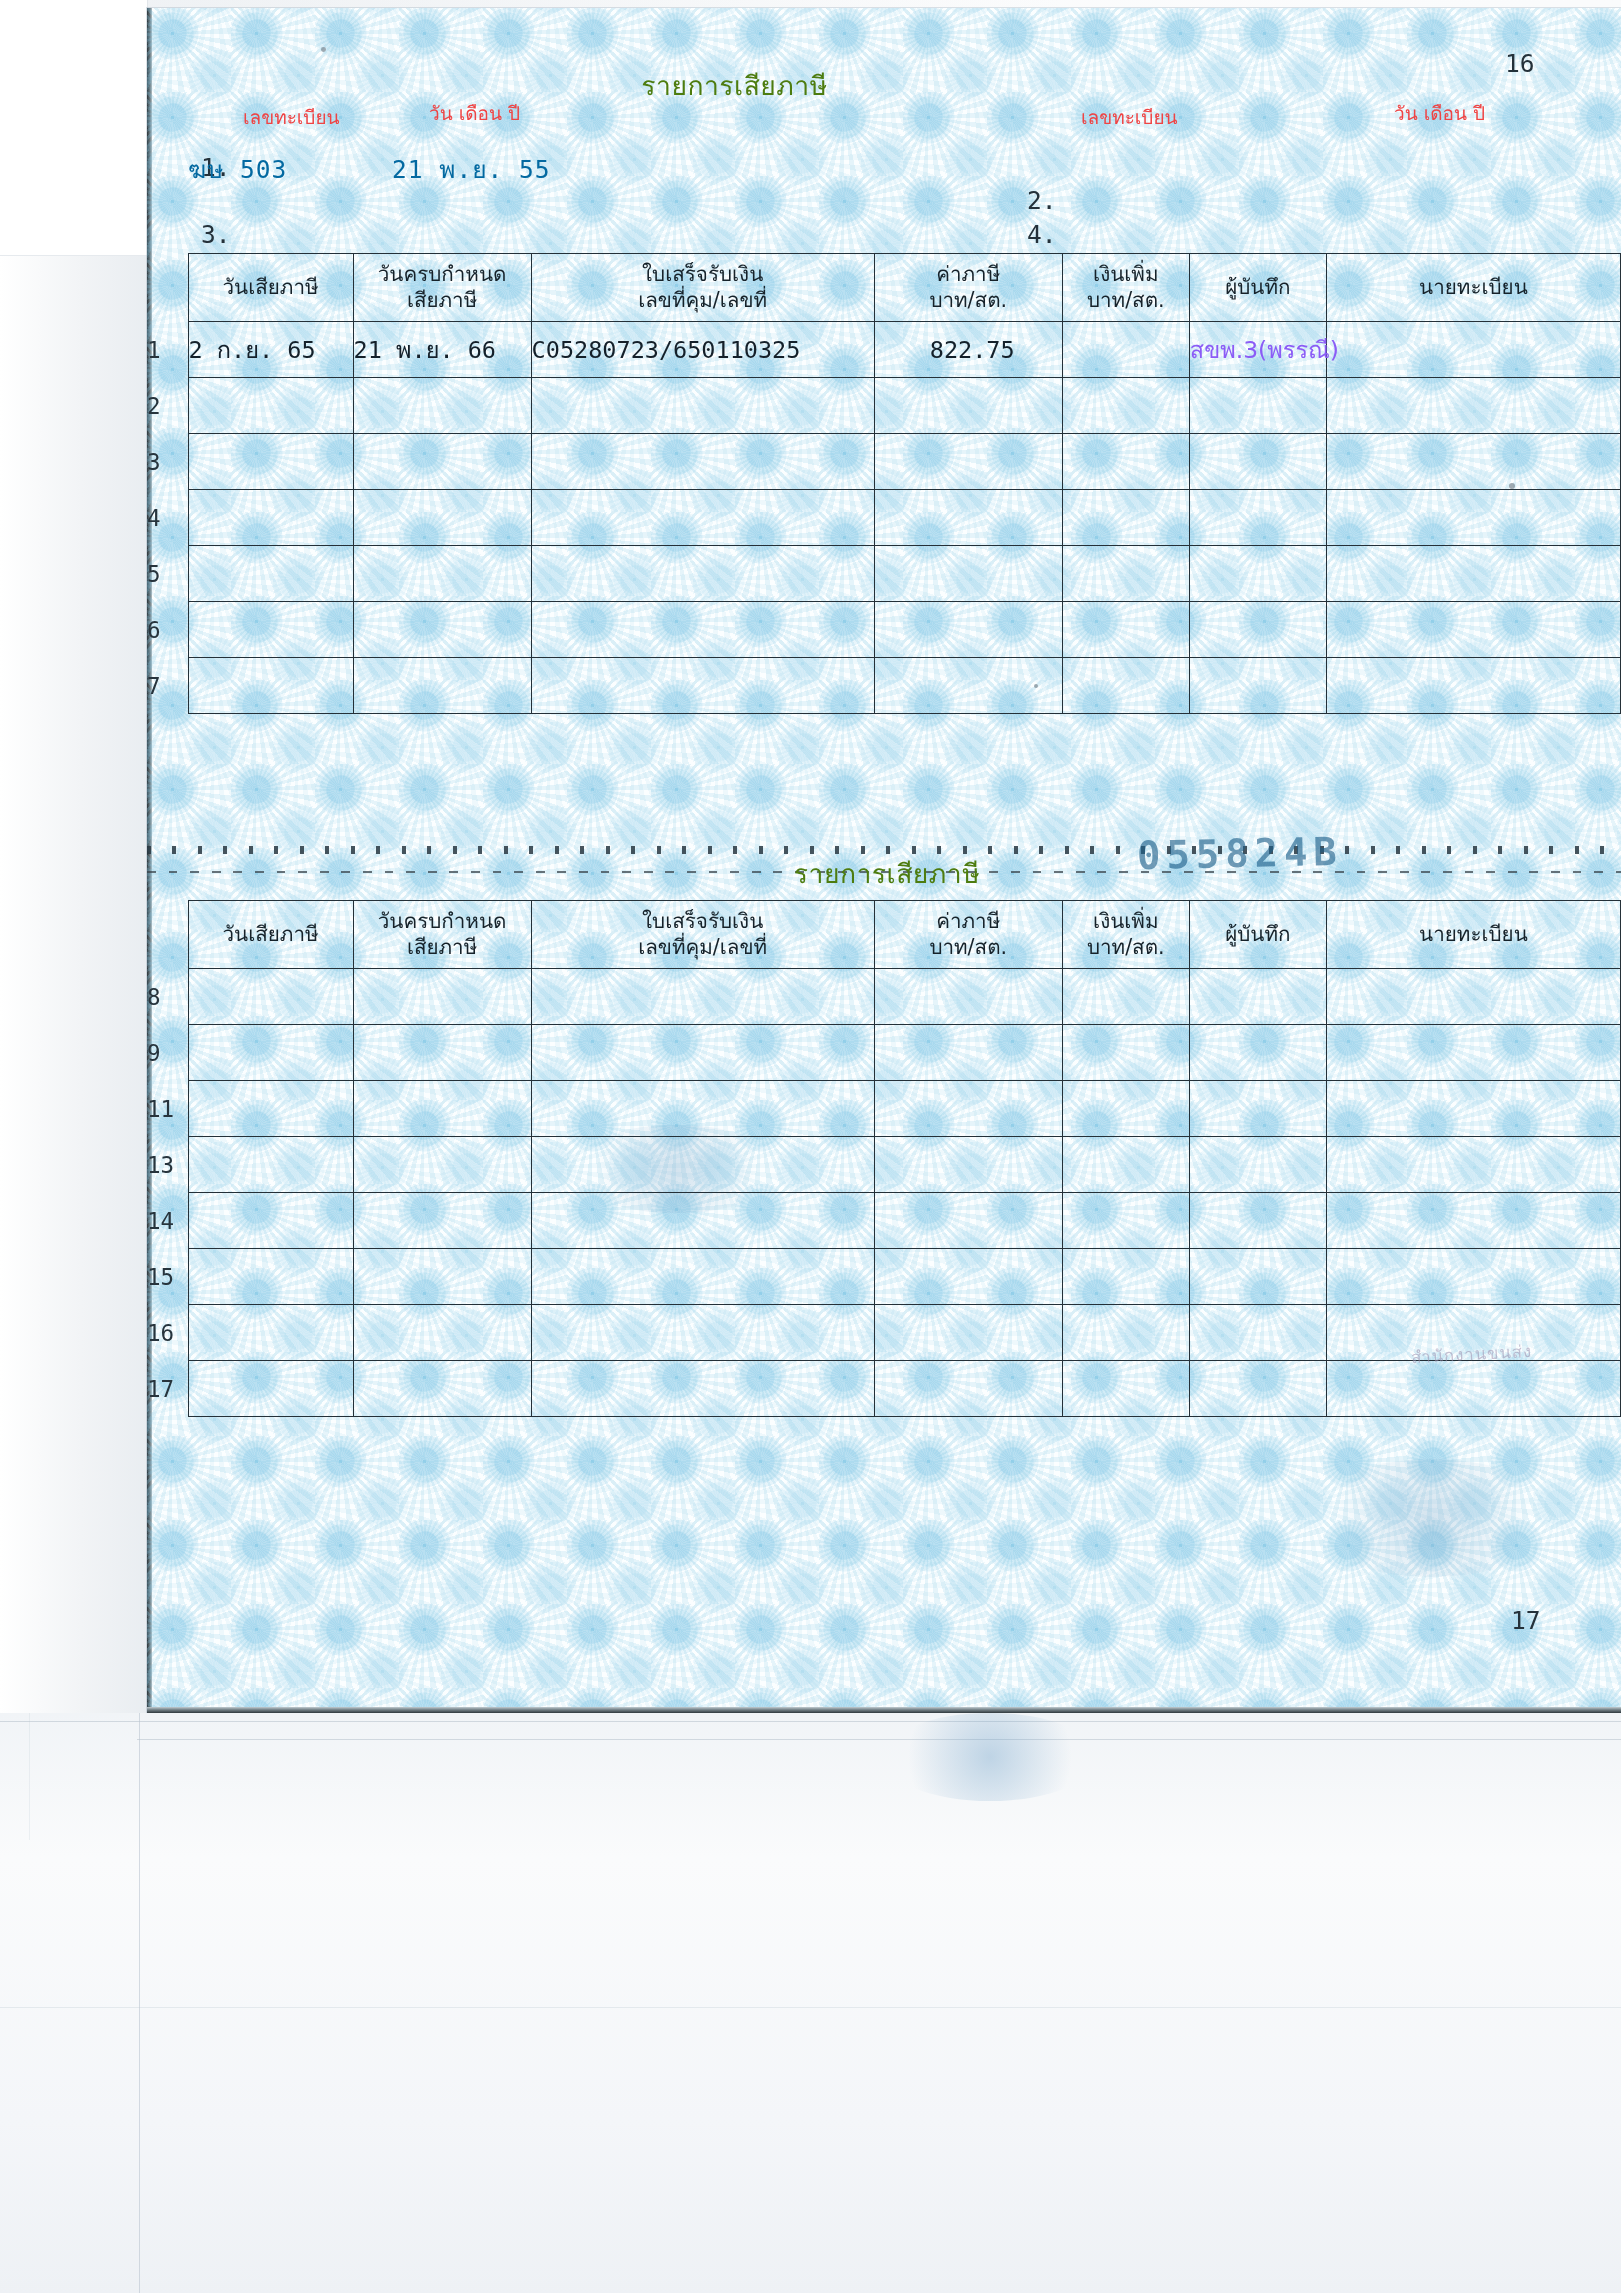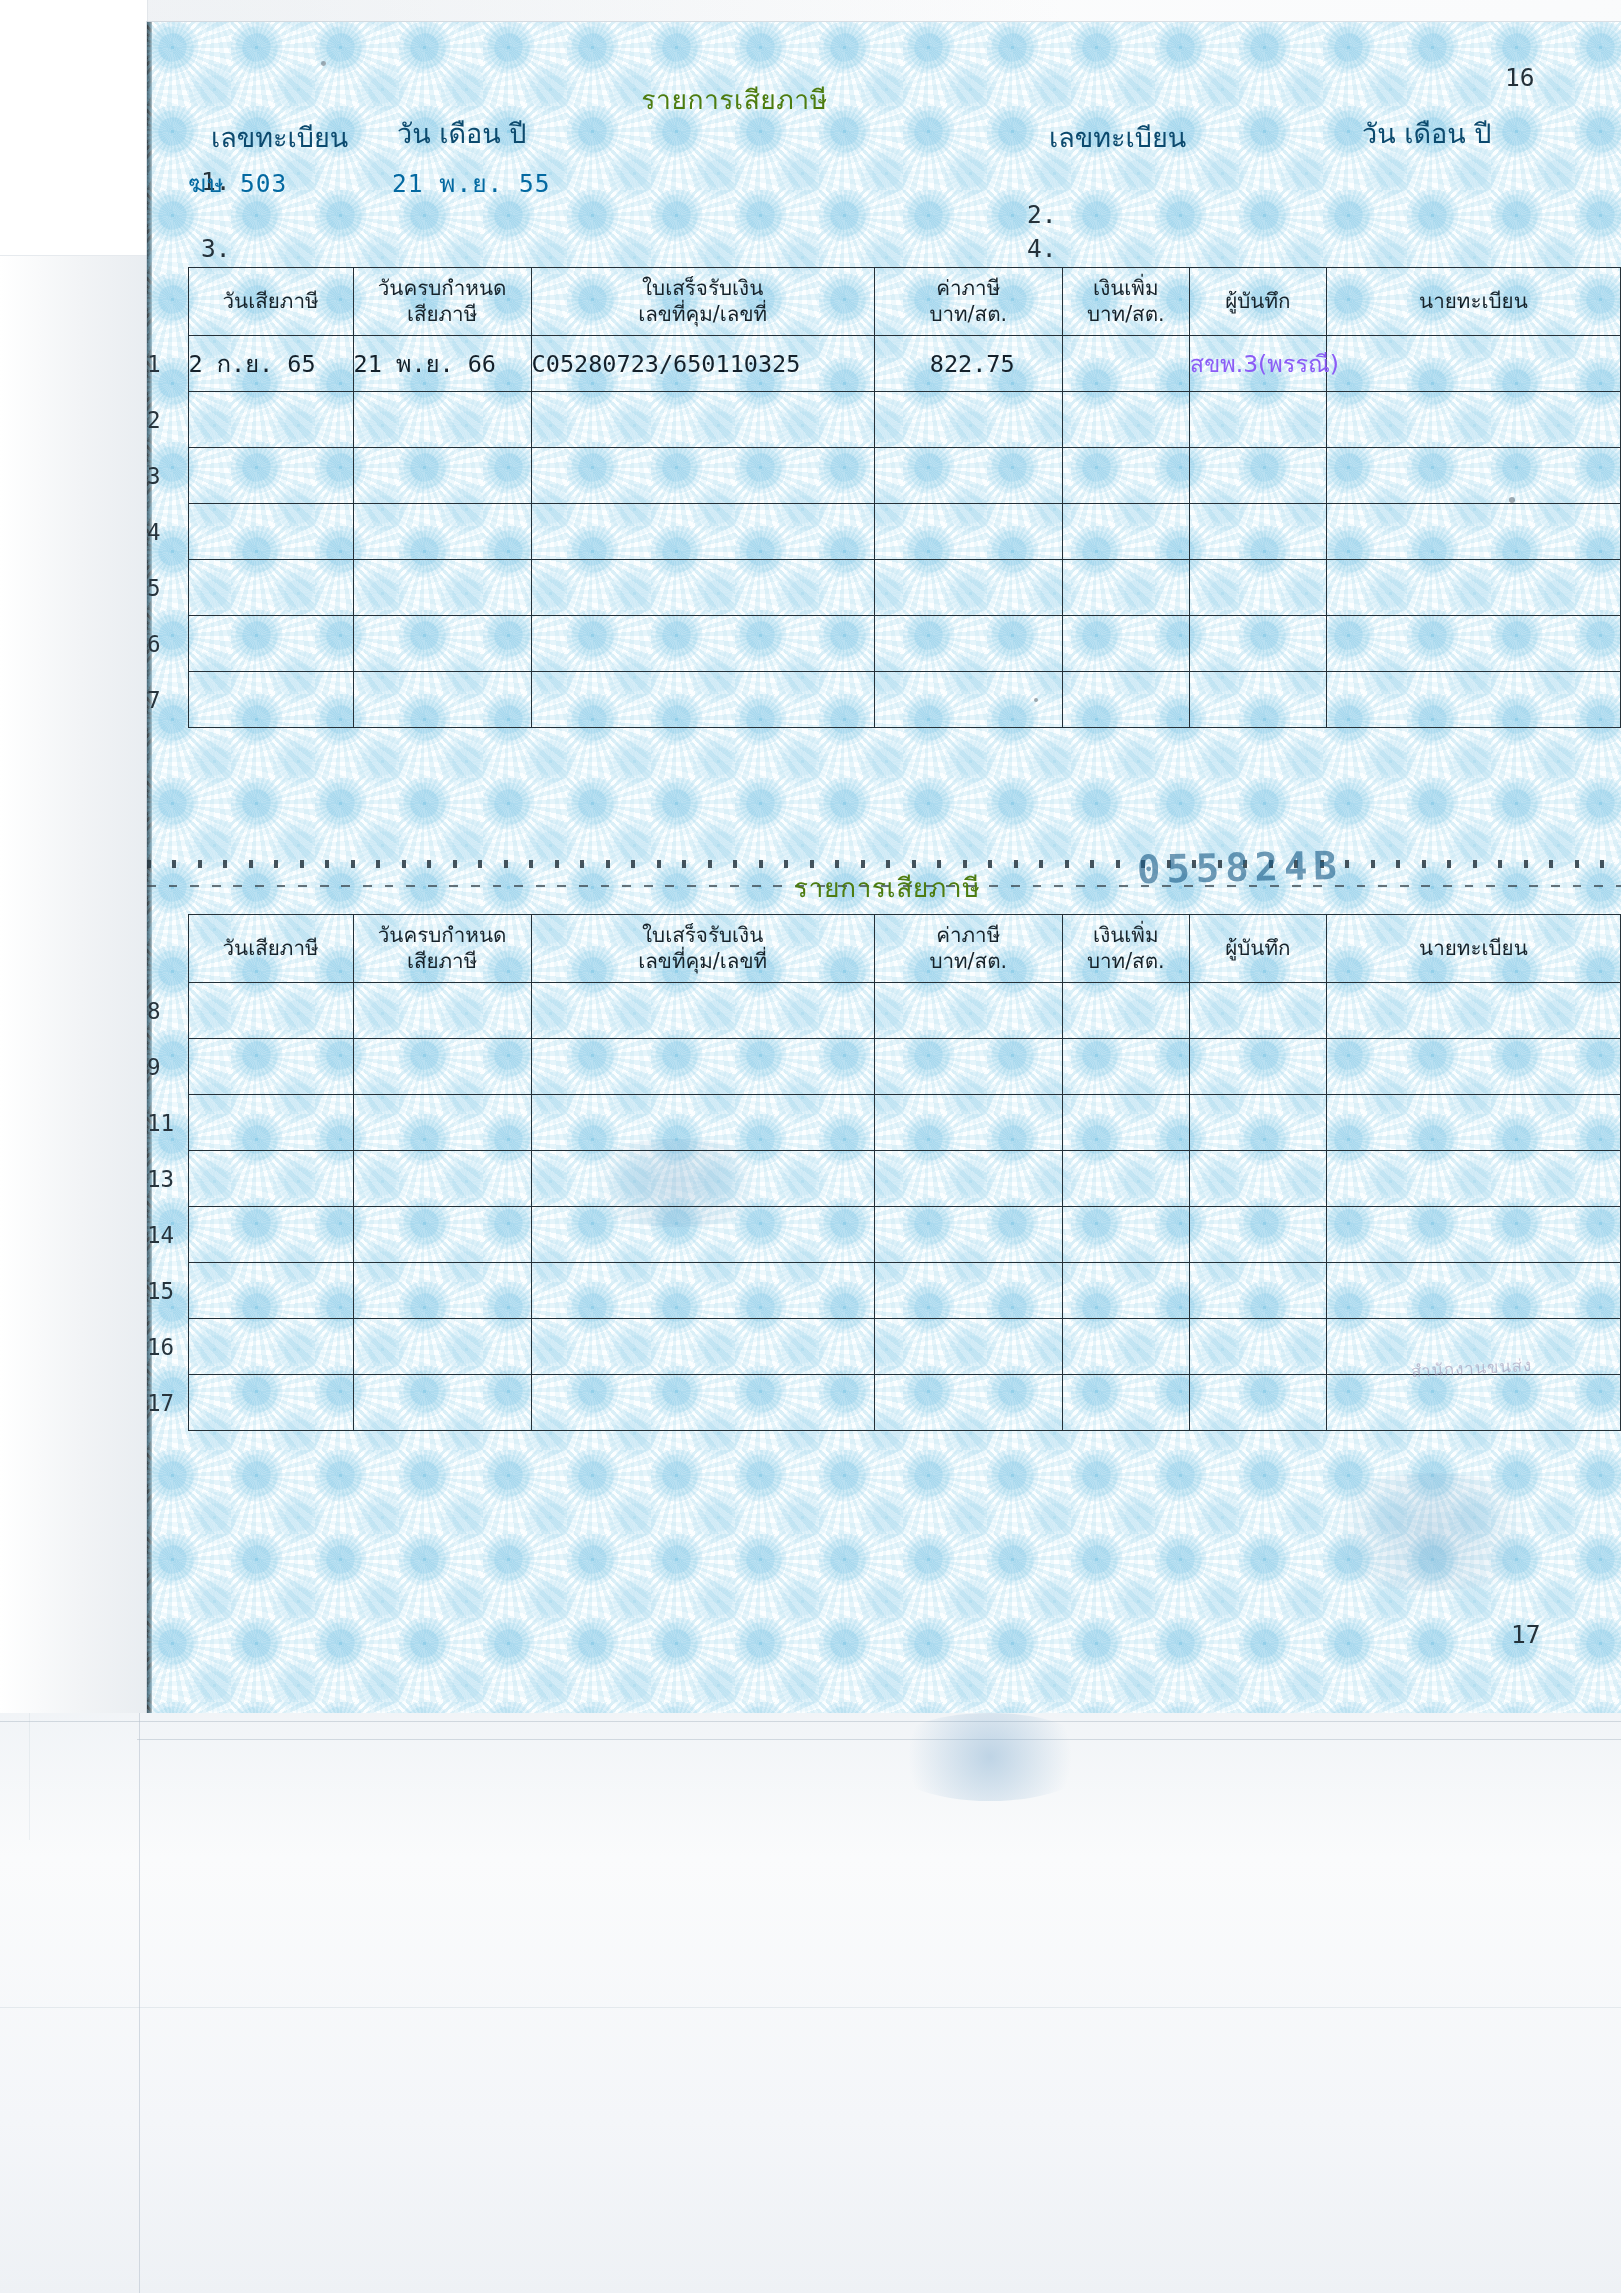--- a/index.html
+++ b/index.html
@@ -43,21 +43,21 @@
     position:absolute;
     left:0; top:0; width:147px; height:255px;
     background:#ffffff;
     border-bottom:1px solid #e6eaee;
   }
 
   
   #booklet {
     position: absolute;
     left: 147px;
-    top: 22px;
+    top: 8px;
     width: 1474px;
     height: 1705px;
     background: #fbfeff;
     box-shadow: 0 0 0 1px rgba(120,140,160,.25);
     overflow: hidden;
   }
   
   #booklet::before{
     content:"";
     position:absolute;
@@ -94,22 +94,23 @@
   
   .thai { font-family: "DejaVu Sans", sans-serif; }
   .abs  { position:absolute; }
 
   .ttl {
     font-size: 26.5px;
     color:#4d7c0f;
     letter-spacing:0.5px;
   }
   .lbl {
-    font-size: 27px;
-    color:#0c4a6e;
+    font-size: 19px;
+    color:#ef4444;
+    margin-left:32px;
   }
   .hand {
     font-family:"DejaVu Sans Mono", monospace;
     font-size:24.5px;
     color:#0369a1;
     letter-spacing:1px;
   }
   .pgnum{
     font-size:24.5px;
     color:#24313a;

